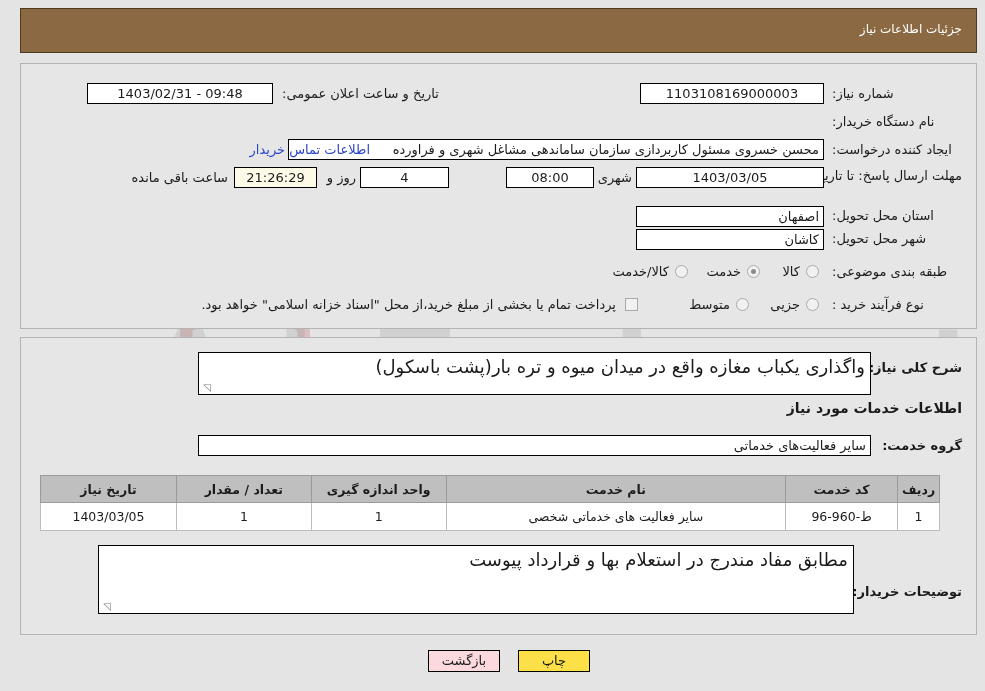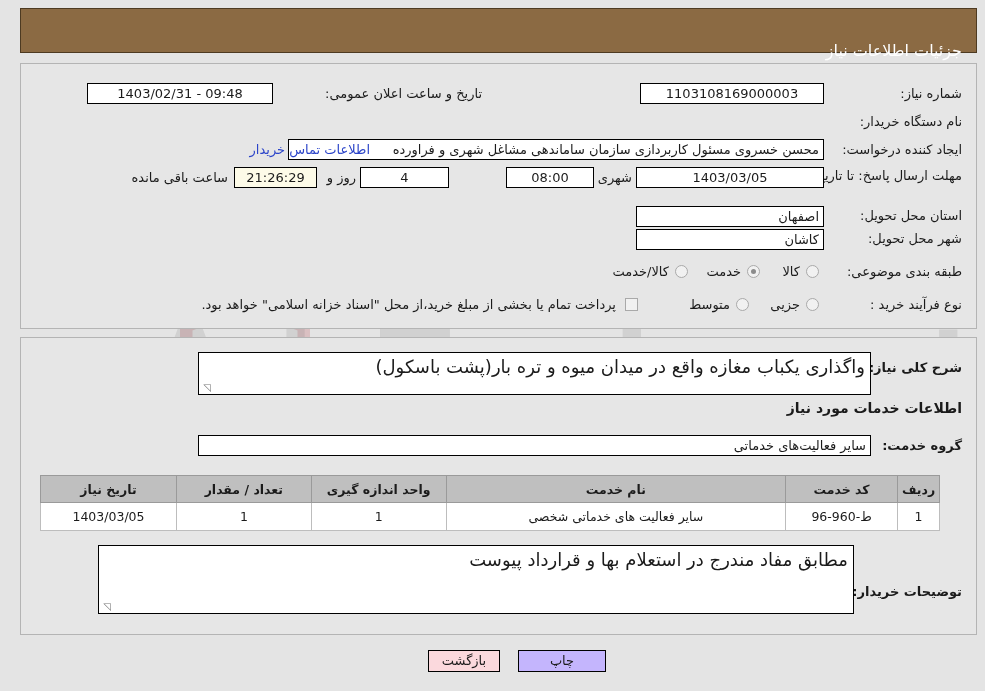--- a/index.html
+++ b/index.html
@@ -48,38 +48,37 @@
     left: 20px; top: 8px;
     width: 957px; height: 45px;
     background: #8b6a43;
     border: 1px solid #4d3a21;
     z-index: 3;
   }
   #page-header .title {
     position: absolute;
     right: 14px; top: 13px;
     color: #ffffff;
-    font-size: 16px;
-    margin-top: 19px;
+    font-size: 12px;
   }
 
   
   .panel {
     position: absolute;
     background: #e6e6e6;
     border: 1px solid #b4b4b4;
     z-index: 2;
   }
   #panel-top   { left: 20px; top: 63px;  width: 957px; height: 266px; }
   #panel-bottom{ left: 20px; top: 337px; width: 957px; height: 298px; }
 
   
   .lbl {
     position: absolute;
-    text-align: right;
+    text-align: left;
     color: #1b1b1b;
     font-size: 13px;
     line-height: 16px;
     white-space: nowrap;
   }
   .box {
     position: absolute;
     background: #ffffff;
     border: 1px solid #000000;
     height: 21px;
@@ -204,21 +203,21 @@
     height: 22px;
     border: 1px solid #000000;
     font-size: 13px;
     line-height: 20px;
     text-align: center;
     cursor: pointer;
     color: #1b1b1b;
     font-family: "DejaVu Sans", "Liberation Sans", sans-serif;
     padding: 0;
   }
-  #btn-print  { left: 518px; top: 650px; width: 88px; background: #c4b5fd; }
+  #btn-print  { left: 518px; top: 650px; width: 72px; background: #fde047; }
   #btn-back   { left: 428px; top: 650px; width: 72px; background: #fbd9dd; }
 </style>
 </head>
 <body>
 
 <div id="watermark">
   <svg class="wm-shield" viewBox="0 0 130 175">
     <path d="M65 4 L124 26 L124 92 Q124 140 65 170 Q6 140 6 92 L6 26 Z" fill="none" stroke="rgba(196,110,115,0.30)" stroke-width="13"></path>
     <path d="M40 52 L58 112 L72 78 L86 112 L104 52" fill="none" stroke="rgba(196,110,115,0.30)" stroke-width="13" stroke-linejoin="round" stroke-linecap="round"></path>
   </svg>

